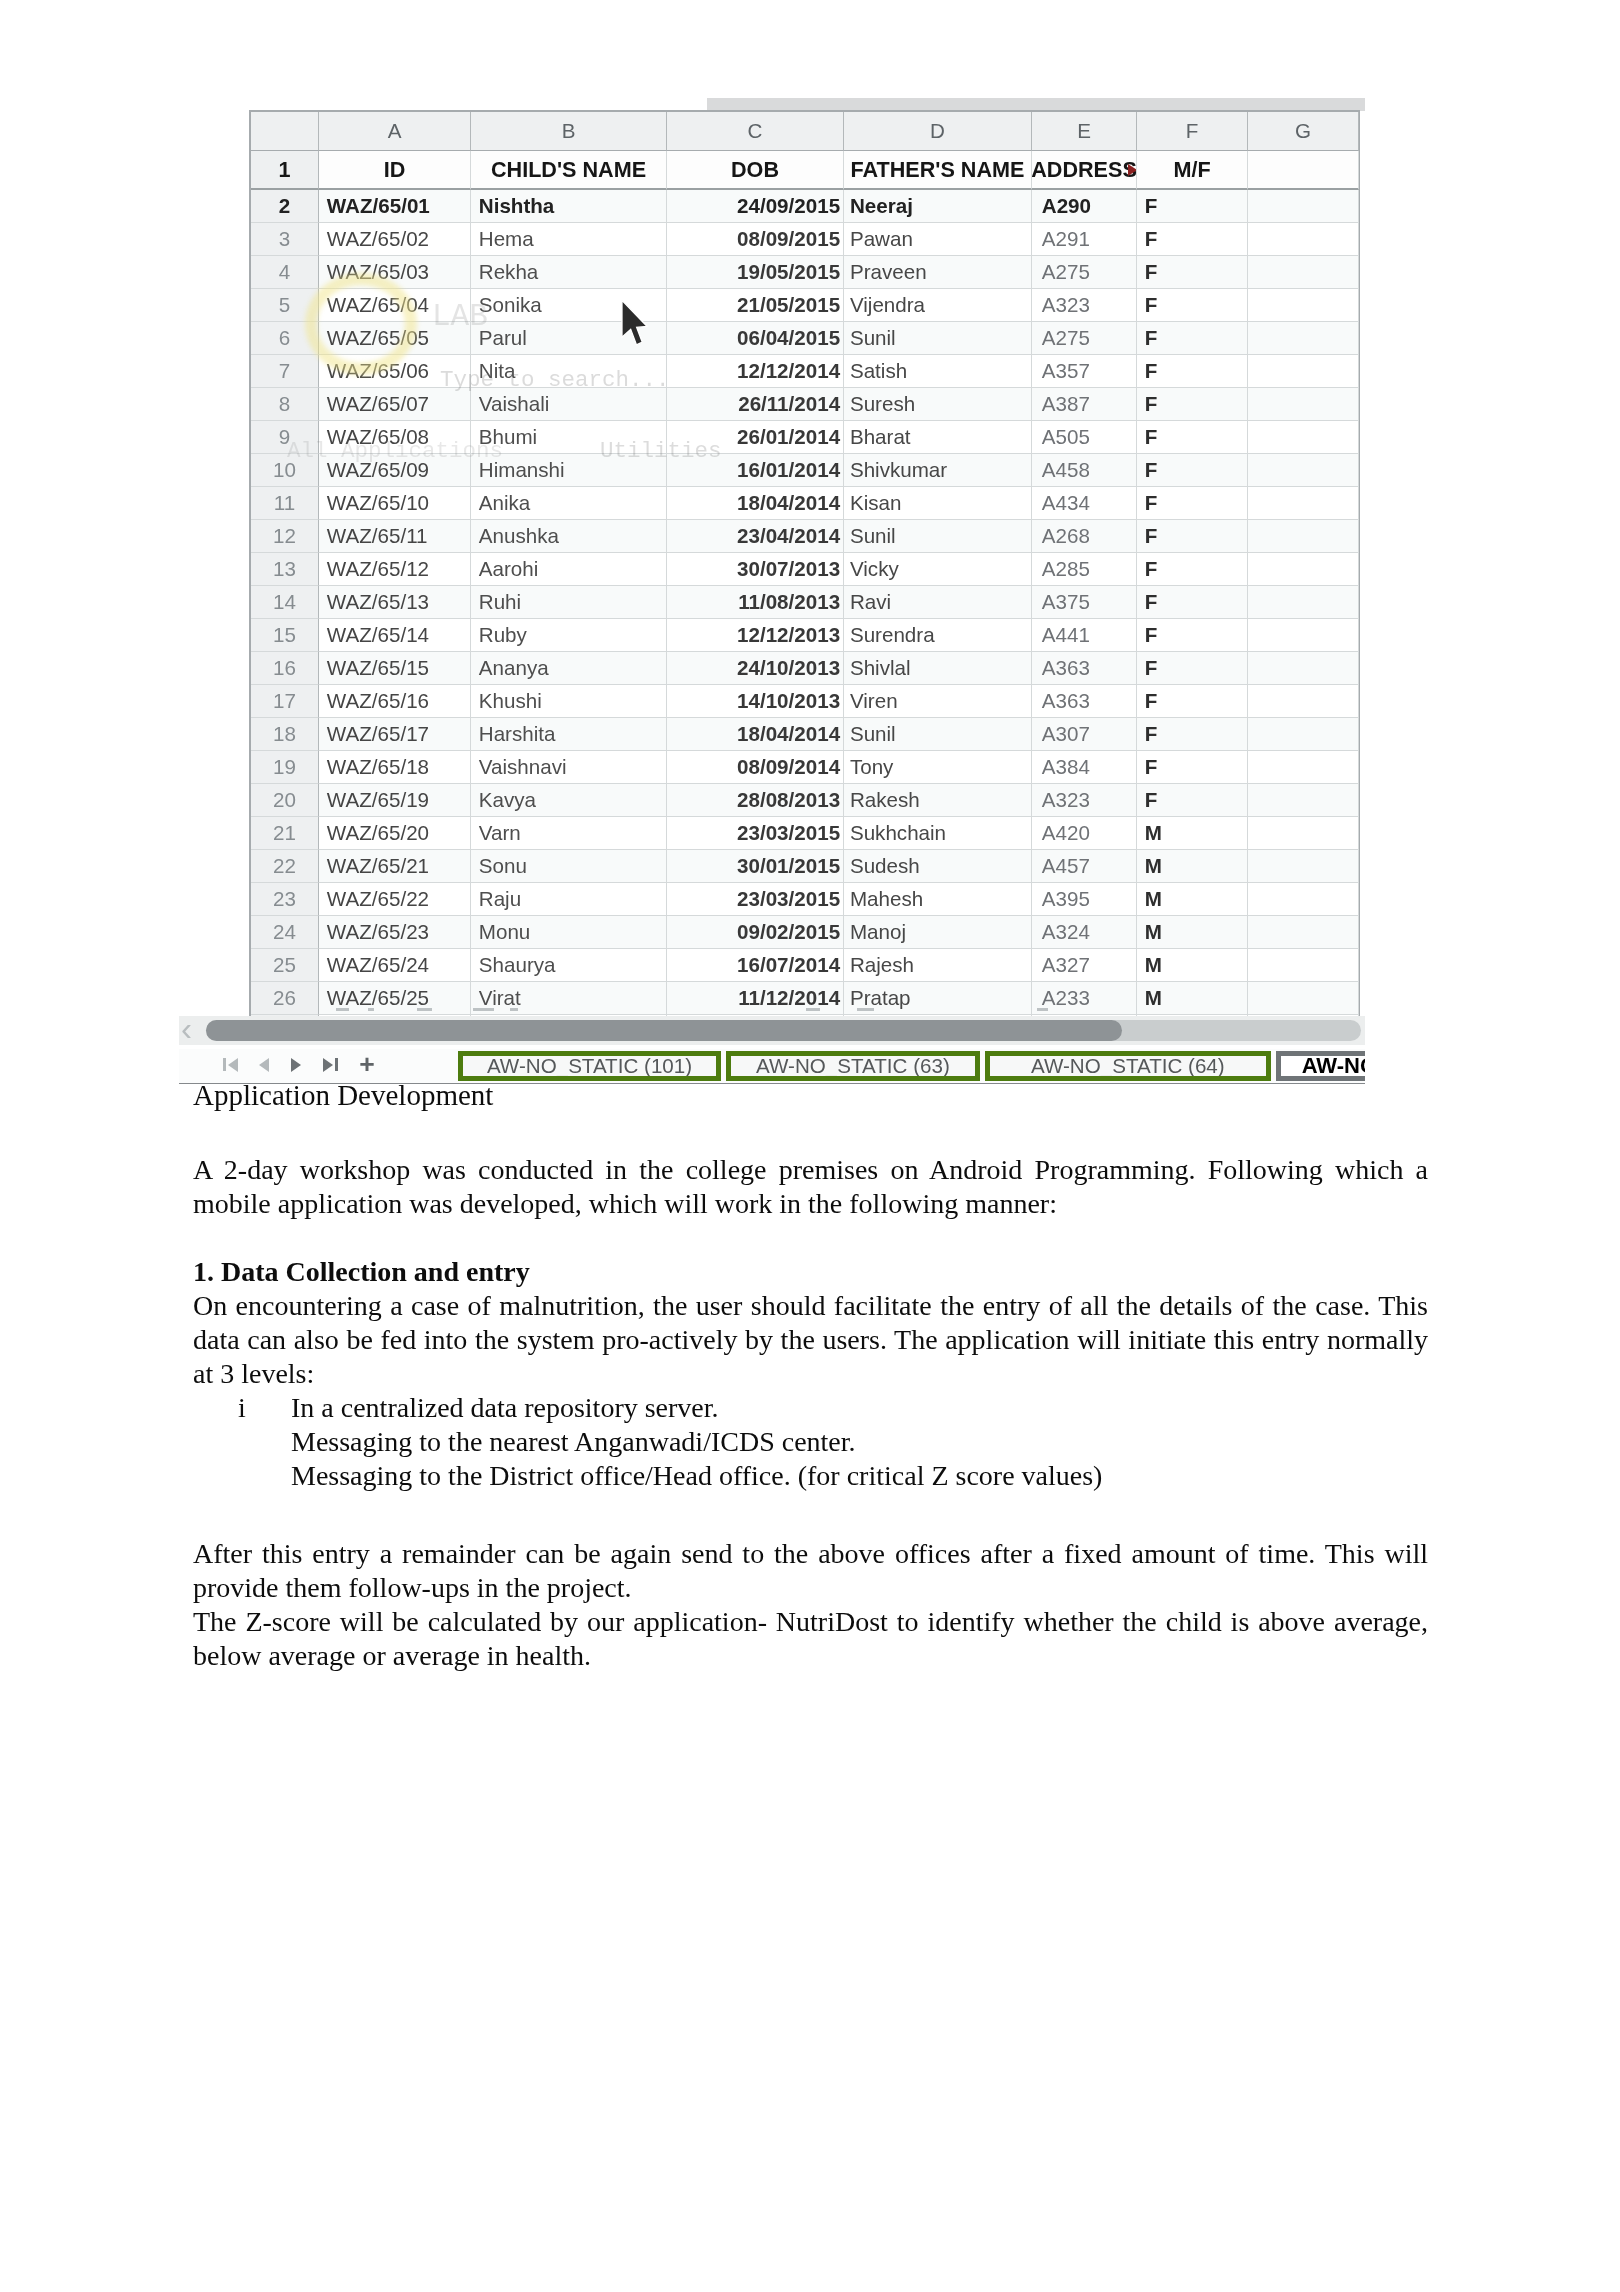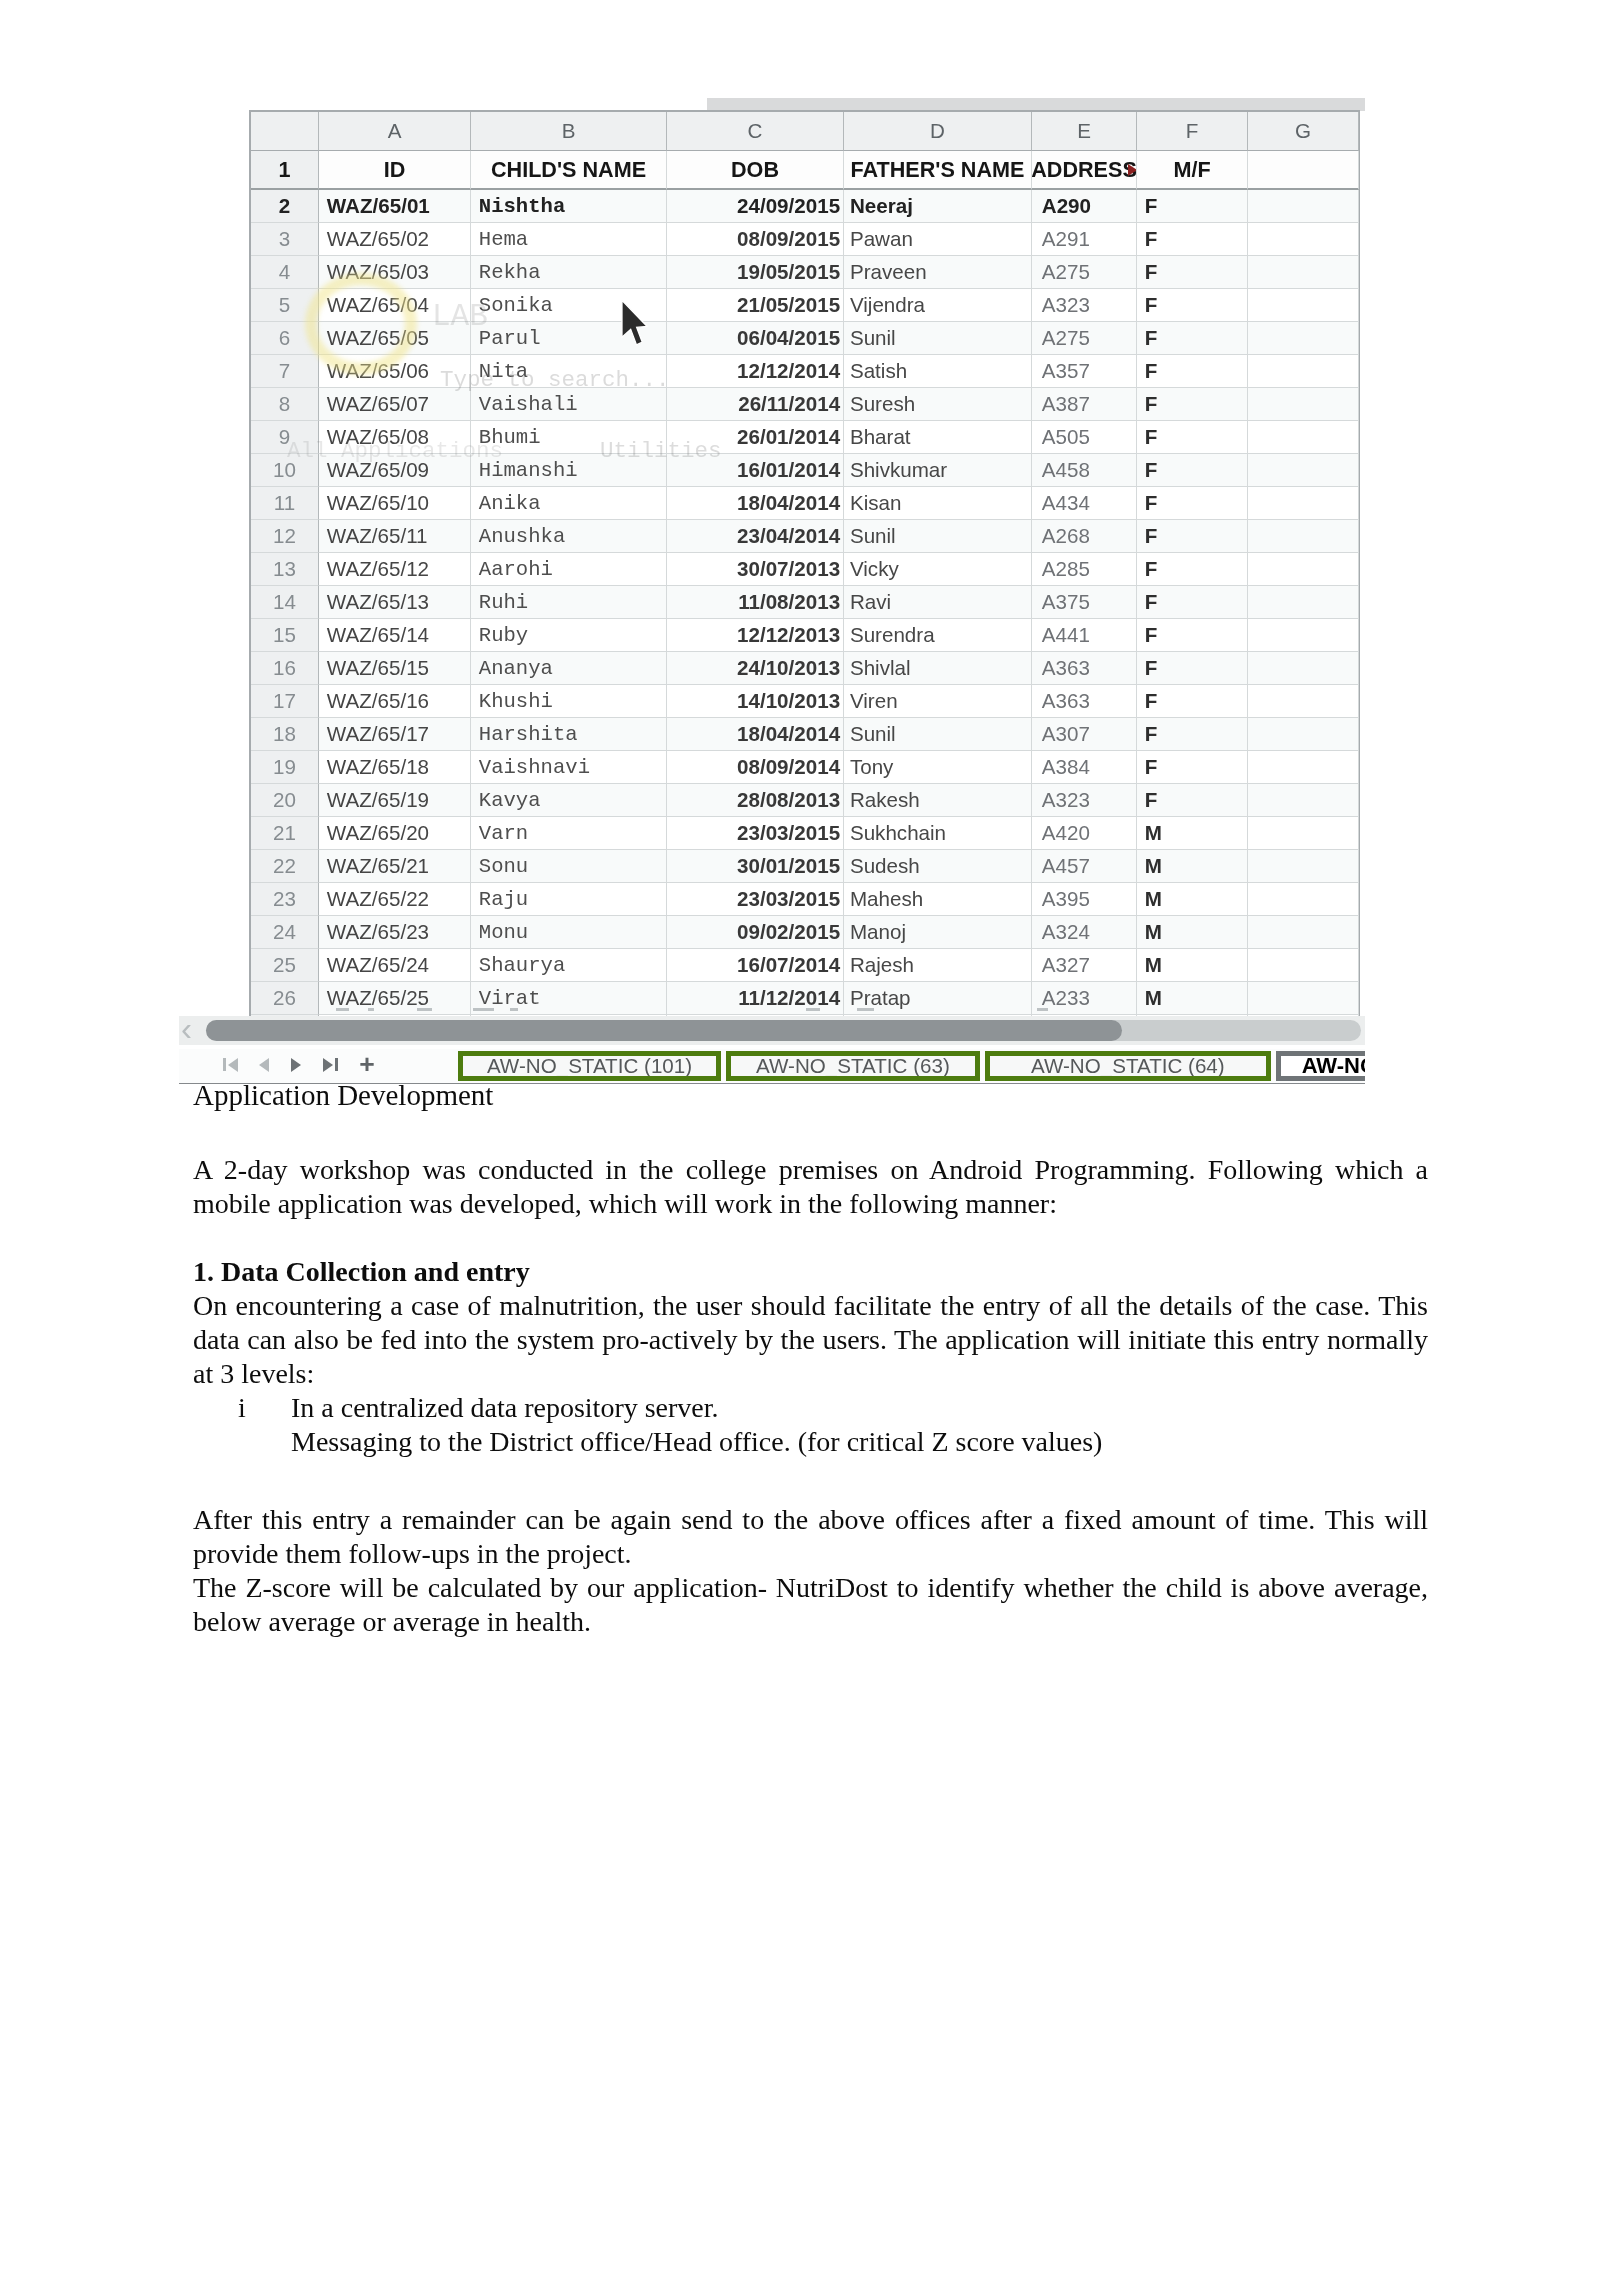--- a/index.html
+++ b/index.html
@@ -16,21 +16,21 @@
         display:flex;align-items:center;overflow:hidden;white-space:nowrap;position:relative;}
   .grow.letters .cell{height:39px;background:#eef0f1;justify-content:center;
         color:#5d6367;font-size:20.6px;border-right:1px solid #b3b8ba;border-bottom:1px solid #a6abae;}
   .grow.hdr .cell{height:39px;background:#fdfdfd;justify-content:center;
         color:#161616;font-size:21.6px;font-weight:bold;border-bottom:2px solid #9aa0a2;}
   .grow.data .cell{height:33px;font-size:20.6px;background:#fff;}
   .grow.data:nth-child(odd) .cell{background:#f8fafa;}
   .cell.c-num{background:#eef0f1 !important;justify-content:center;color:#868c90;font-size:18.6px;
         border-right:1px solid #b3b8ba;}
   .cell.c-id{padding-left:7.8px;color:#454545;}
-  .cell.c-name{padding-left:7.8px;color:#4e4e4e;font-family:Liberation Mono, monospace;}
+  .cell.c-name{padding-left:7.8px;color:#4e4e4e;}
   .cell.c-dob{justify-content:flex-end;padding-right:2.9px;color:#383838;font-weight:600;}
   .cell.c-father{padding-left:5.9px;color:#474747;}
   .cell.c-addr{padding-left:9.8px;color:#6f7276;}
   .cell.c-mf{padding-left:7.8px;color:#2e2e2e;font-weight:600;}
   .grow.data.first .cell{color:#222;font-weight:600;}
   .grow.partial .cell{height:7.8px;border-bottom:none;}
   .ovfl{position:absolute;right:-1px;top:12.7px;width:0;height:0;
         border-top:6.9px solid transparent;border-bottom:6.9px solid transparent;border-left:9.8px solid #8b1f1f;}
   
   .hscroll{position:absolute;left:0;top:957px;width:1186px;height:29px;background:#eceeee;}
@@ -424,20 +424,24 @@
     <p class="sp-after">A 2-day workshop was conducted in the college premises on Android Programming. Following which a mobile application was developed, which will work in the following manner:</p>
     <h3>1. Data Collection and entry</h3>
     <p>On encountering a case of malnutrition, the user should facilitate the entry of all the details of the case. This data can also be fed into the system pro-actively by the users. The application will initiate this entry normally at 3 levels:</p>
     <div id="doclist">
         <div class="li">
           <span class="mk">i</span>
           <span class="tx">In a centralized data repository server.</span>
         </div>
         <div class="li">
           <span class="mk"></span>
+          <span class="tx">Messaging to the nearest Anganwadi/ICDS center.</span>
+        </div>
+        <div class="li">
+          <span class="mk"></span>
           <span class="tx">Messaging to the District office/Head office. (for critical Z score values)</span>
         </div>
       </div>
     <p class="sp-before">After this entry a remainder can be again send to the above offices after a fixed amount of time. This will provide them follow-ups in the project.</p>
     <p>The Z-score will be calculated by our application- NutriDost to identify whether the child is above average, below average or average in health.</p>
   </div>
 
 </div>
 
 

